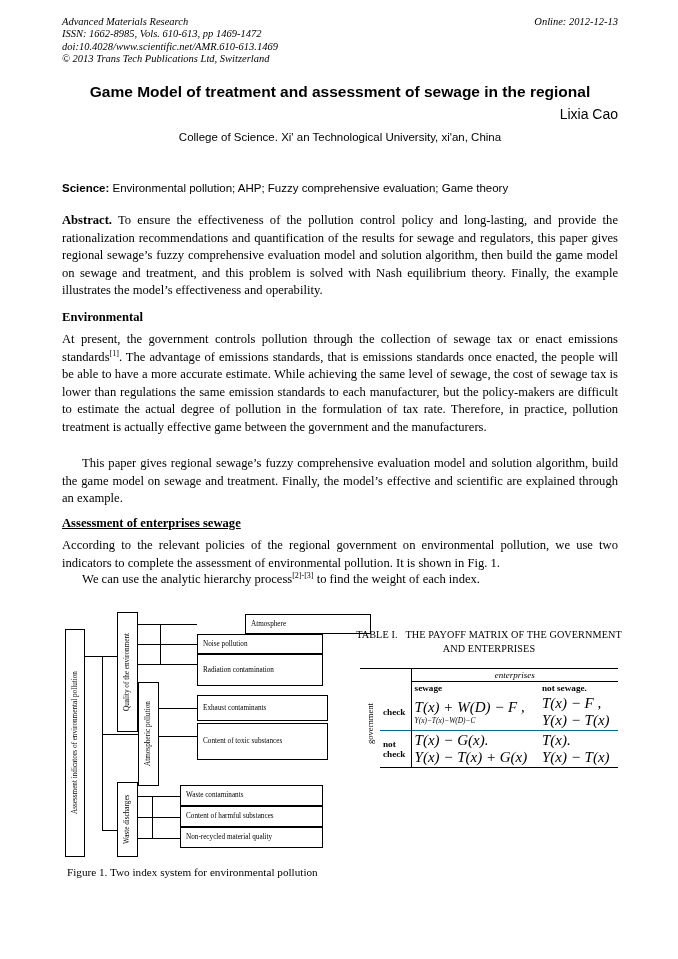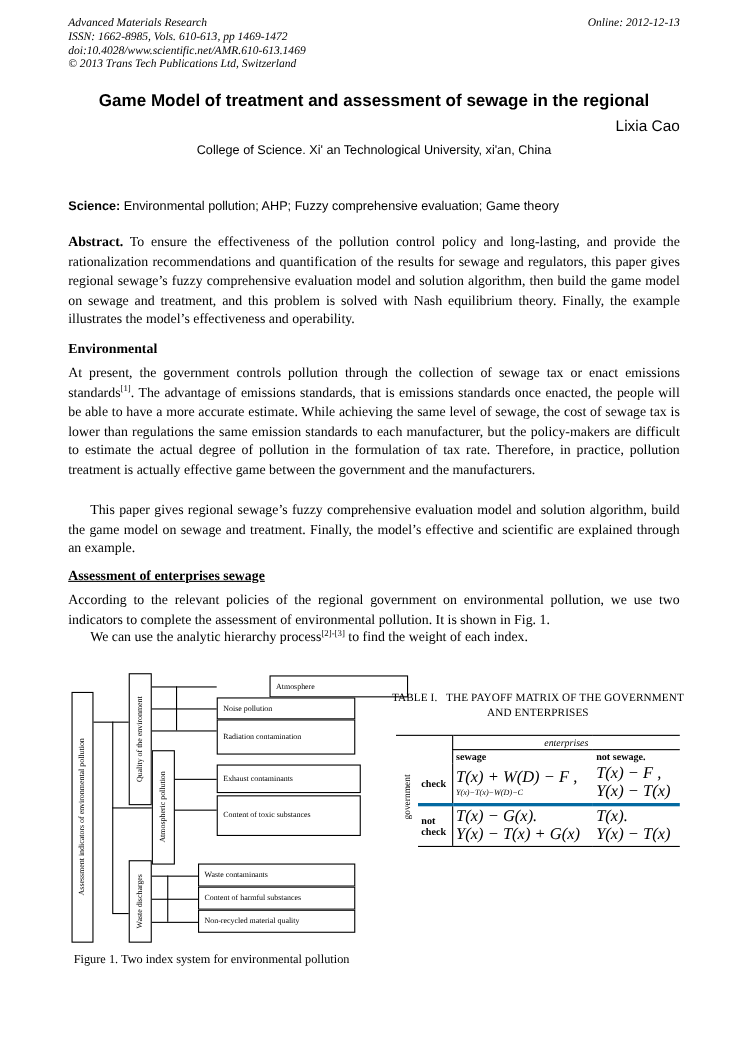--- a/index.html
+++ b/index.html
@@ -203,21 +203,21 @@
     width: 258px;
     border-collapse: collapse;
     font-size: 8.6px;
   }
   .payoff td {
     padding: 1px 3px;
     vertical-align: middle;
     font-family: "Liberation Serif", "DejaVu Serif", serif;
   }
   .rule-top { border-top: 1.6px solid #000; }
-  .rule-mid { border-top: 3px solid #0369a1; }
+  .rule-mid { border-top: 1px solid #0369a1; }
   .rule-bot { border-bottom: 1.6px solid #000; }
   .vrule { border-left: 1px solid #000; }
   .ent-head {
     text-align: center;
     font-style: italic;
     font-size: 9px;
     border-bottom: 1px solid #000;
   }
   .colhead { font-weight: bold; font-size: 9.2px; }
   .rowlab { font-weight: bold; font-size: 9.2px; white-space: nowrap; }

